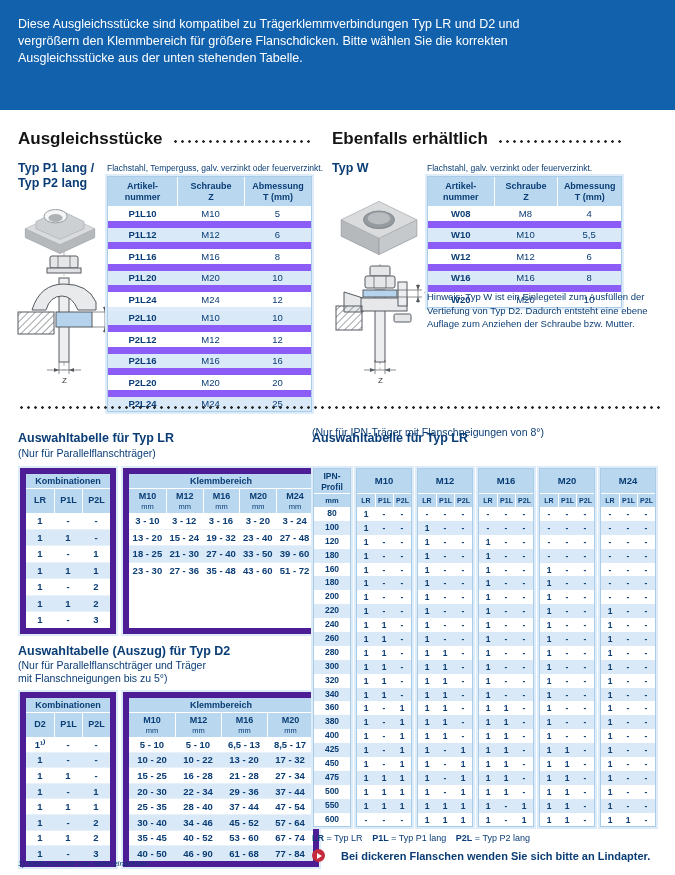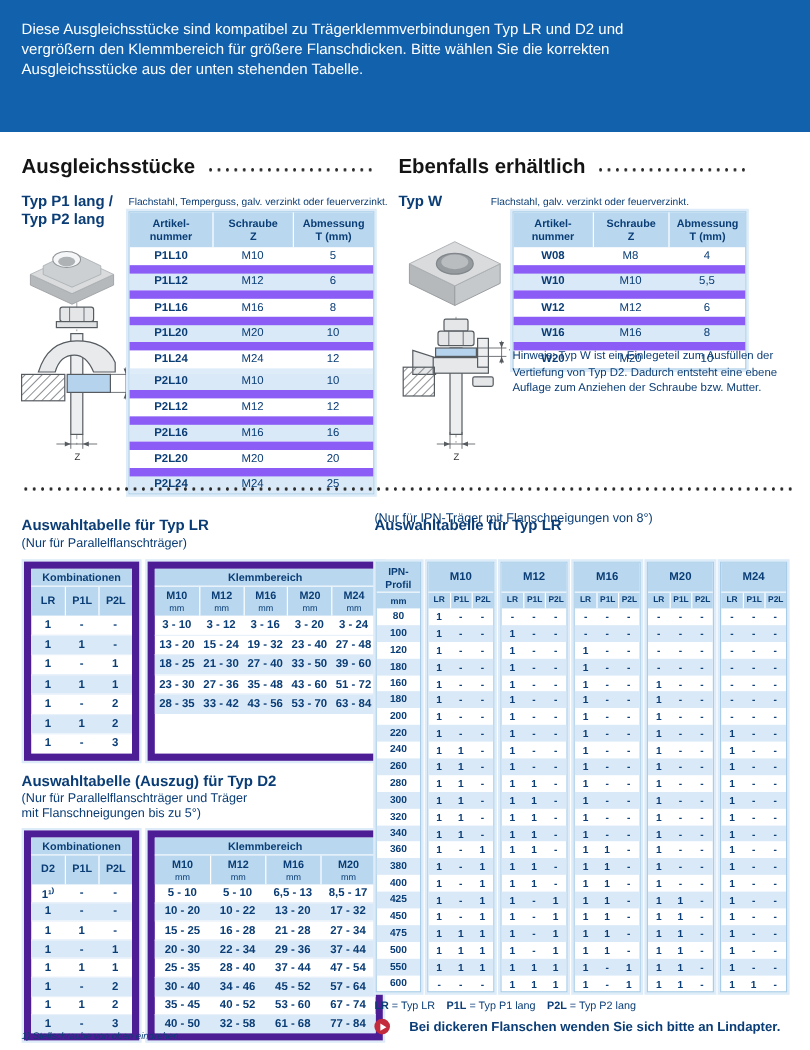--- a/index.html
+++ b/index.html
@@ -234,21 +234,21 @@
   <polygon points="84,35 82,40 86,40" fill="#565b60"></polygon>
   <text x="90" y="35" font-size="8" fill="#333">T</text>
   <line x1="41" y1="98" x2="41" y2="112" stroke="#565b60" stroke-width="0.7"></line>
   <line x1="51" y1="98" x2="51" y2="112" stroke="#565b60" stroke-width="0.7"></line>
   <line x1="30" y1="108" x2="62" y2="108" stroke="#565b60" stroke-width="0.7"></line>
   <polygon points="41,108 36,106 36,110" fill="#565b60"></polygon>
   <polygon points="51,108 56,106 56,110" fill="#565b60"></polygon>
   <text x="44" y="121" font-size="8" fill="#333">Z</text>
 </svg>
 
-<div class="abs note" style="left:409px;top:163px;">Flachstahl, galv. verzinkt oder feuerverzinkt.</div>
+<div class="abs note" style="left:427px;top:163px;">Flachstahl, galv. verzinkt oder feuerverzinkt.</div>
 <div class="simple" id="tbl-w" style="left:427px;top:176px;width:193px;">
     <div class="sth">
       <div class="sthc pre">Artikel-
 nummer</div>
       <div class="sthc pre vsep">Schraube
 Z</div>
       <div class="sthc pre vsep">Abmessung
 T (mm)</div>
     </div>
     <div class="str">
@@ -374,27 +374,20 @@
         <div class="cc">33 - 50</div>
         <div class="cc">39 - 60</div>
       </div>
       <div class="crow" style="grid-template-columns: repeat(5, 1fr);">
         <div class="cc">23 - 30</div>
         <div class="cc">27 - 36</div>
         <div class="cc">35 - 48</div>
         <div class="cc">43 - 60</div>
         <div class="cc">51 - 72</div>
       </div>
-      <div class="crow alt" style="grid-template-columns: repeat(5, 1fr);">
-        <div class="cc">28 - 35</div>
-        <div class="cc">33 - 42</div>
-        <div class="cc">43 - 56</div>
-        <div class="cc">53 - 70</div>
-        <div class="cc">63 - 84</div>
-      </div>
     </div>
   </div>
 
 <div class="abs t-bold" style="left:18px;top:644px;">Auswahltabelle (Auszug) für Typ D2</div>
 <div class="abs t-sub pre" style="left:18px;top:659px;">(Nur für Parallelflanschträger und Träger
 mit Flanschneigungen bis zu 5°)</div>
 <div class="combo d2" id="tbl-d2" style="left:20px;top:692px;">
     <div class="cbox" style="width: 84px;">
       <div class="ch1">Kombinationen</div>
       <div class="ch2" style="grid-template-columns: repeat(3, 1fr);">
@@ -500,21 +493,21 @@
         <div class="cc">57 - 64</div>
       </div>
       <div class="crow" style="grid-template-columns: repeat(4, 1fr);">
         <div class="cc">35 - 45</div>
         <div class="cc">40 - 52</div>
         <div class="cc">53 - 60</div>
         <div class="cc">67 - 74</div>
       </div>
       <div class="crow alt" style="grid-template-columns: repeat(4, 1fr);">
         <div class="cc">40 - 50</div>
-        <div class="cc">32 - 58</div>
+        <div class="cc">46 - 90</div>
         <div class="cc">61 - 68</div>
         <div class="cc">77 - 84</div>
       </div>
     </div>
   </div>
 
 <div class="abs footnote" style="left:18px;top:859px;">1) Stellschraube von oben eindrehen.</div>
 
 <div class="abs t-bold" style="left:312px;top:431px;">Auswahltabelle für Typ LR</div>
 <div class="abs t-sub" style="left:312px;top:426px;">(Nur für IPN-Träger mit Flanschneigungen von 8°)</div>

